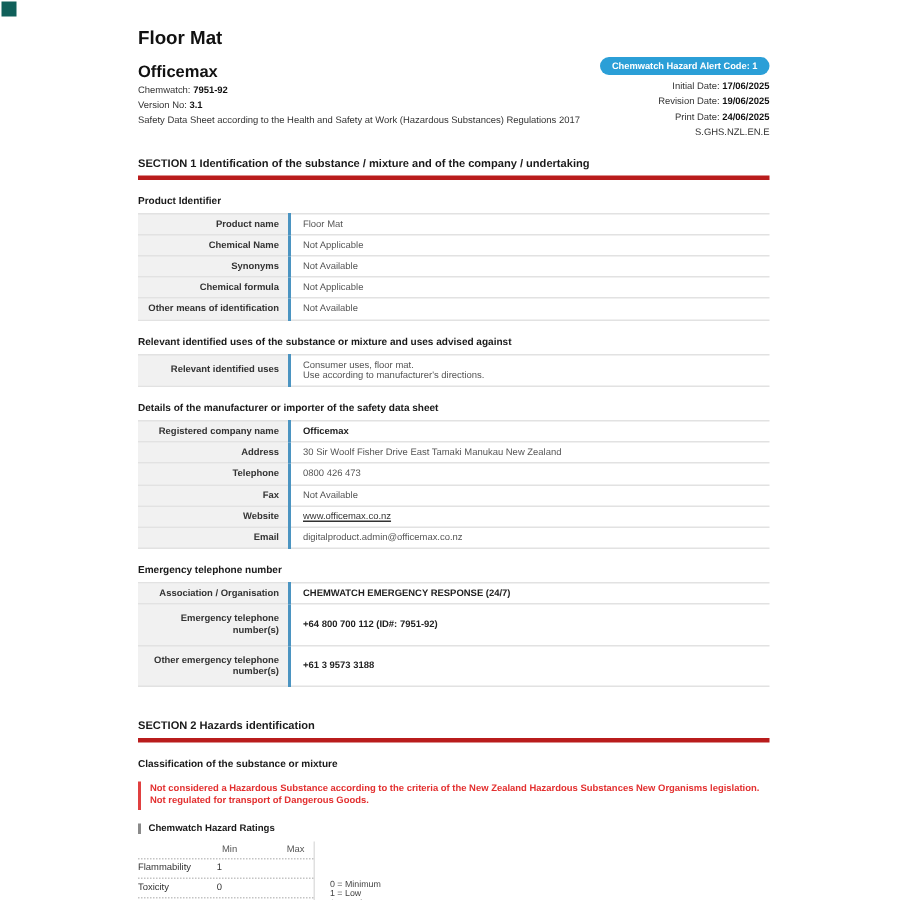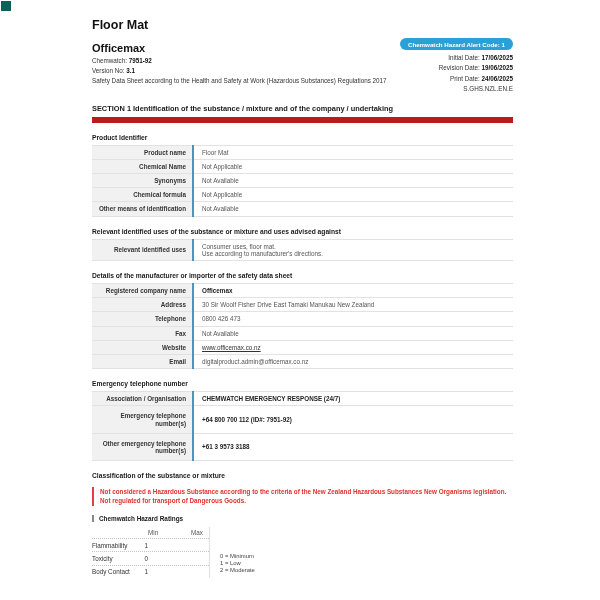--- a/index.html
+++ b/index.html
@@ -18,21 +18,21 @@
   .statement { margin-top: 3px; line-height: 7px; color: #333; width: 300px; }
   .hdr-right { position: absolute; right: 0; top: 26px; text-align: right; }
   .badge { display: inline-block; background: #2b9fd7; color: #fff; font-weight: bold;
     font-size: 6.2px; padding: 2.5px 8px; border-radius: 8px; }
   .date-line { margin-top: 3.5px; line-height: 7px; }
   .date-line b { color: #111; }
   .doccode { margin-top: 3.5px; line-height: 7px; color: #333; }
 
   
   .sec-head { font-size: 7.4px; font-weight: bold; color: #1a1a1a;
-    border-bottom: 6px solid #b91c1c; padding-bottom: 3.5px; }
+    border-bottom: 3px solid #b91c1c; padding-bottom: 3.5px; }
   .sec1 { margin-top: 20px; }
   .sec2 { margin-top: 21px; }
   .sub-head { font-size: 6.7px; font-weight: bold; color: #1a1a1a; margin-top: 11px; }
 
   
   table.kv { width: 100%; border-collapse: collapse; margin-top: 4px;
     border-top: 1px solid #e2e2e2; }
   table.kv td { border-bottom: 1px solid #e2e2e2; vertical-align: middle;
     font-size: 6.3px; line-height: 7.2px; }
   td.lbl { width: 101px; background: #f1f1f1; text-align: right; font-weight: bold;
@@ -193,20 +193,21 @@
     </tr>
     <tr>
       <td class="lbl" style="padding:6px 6px;">
         <span>Other emergency telephone number(s)</span>
       </td>
       <td class="val"><b>+61 3 9573 3188</b></td>
     </tr>
   </tbody>
     </table>
 
+  <div class="sec-head sec2">SECTION 2 Hazards identification</div>
 
   <div class="sub-head">Classification of the substance or mixture</div>
 
   <div class="warning">Not considered a Hazardous Substance according to the criteria of the New Zealand Hazardous Substances New Organisms legislation. Not regulated for transport of Dangerous Goods.</div>
 
   <div class="cw-ratings-head">Chemwatch Hazard Ratings</div>
 
   <div class="ratings-wrap">
     <div class="ratings">
       <div class="ratings-header">

